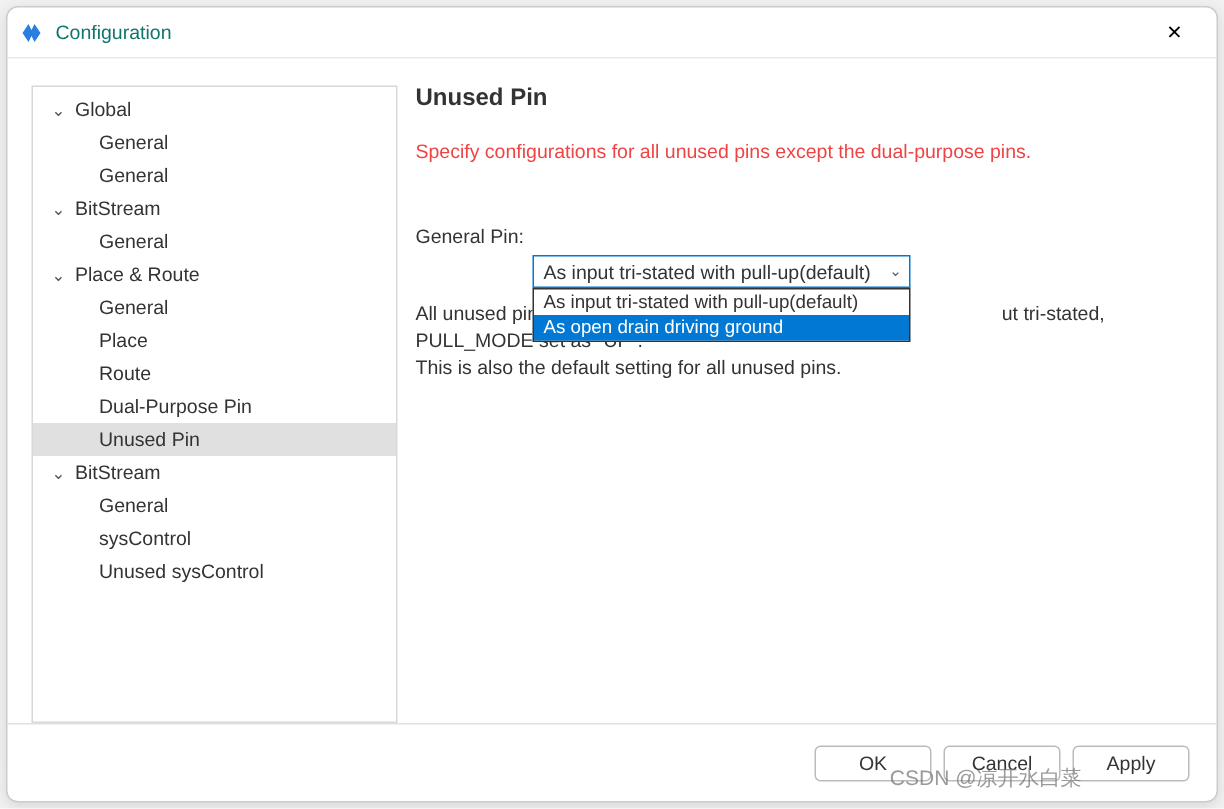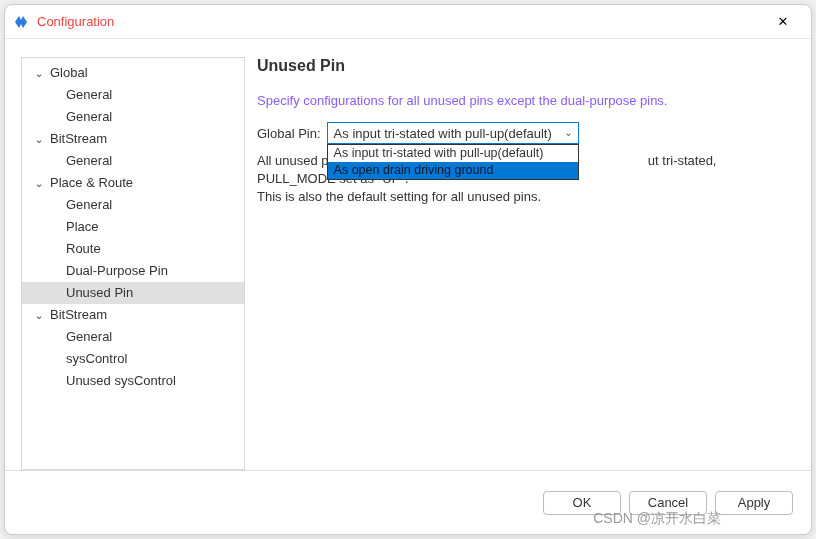--- a/index.html
+++ b/index.html
@@ -1,41 +1,41 @@
 <!DOCTYPE html>
 <html><head>
   <meta charset="utf-8">
   <style>
     * { box-sizing: border-box; margin: 0; padding: 0; font-family: "Segoe UI", Tahoma, sans-serif; font-size: 13px; }
     body { background: #f0f0f0; padding: 4px; }
     .window { width: 808px; height: 531px; background: #fff; border: 1px solid #ccc; border-radius: 8px; display: flex; flex-direction: column; overflow: hidden; box-shadow: 0 2px 8px rgba(0,0,0,0.1); position: relative; }
     .titlebar { height: 34px; display: flex; align-items: center; padding: 0 8px; border-bottom: 1px solid #e8e8e8; }
     .titlebar .icon { width: 16px; height: 16px; margin-right: 8px; display: flex; align-items: center; justify-content: center; }
-    .titlebar .title { flex: 1; color: #ef4444; }
+    .titlebar .title { flex: 1; color: #0f766e; }
     .titlebar .close { width: 40px; height: 28px; display: flex; align-items: center; justify-content: center; cursor: pointer; border-radius: 4px; }
     .content { flex: 1; display: flex; padding: 18px 16px 0 16px; gap: 12px; overflow: hidden; }
-    .tree { width: 224px; border: 1px solid #d8d8d8; background: #fff; padding: 4px 0; overflow: auto; }
+    .tree { width: 244px; border: 1px solid #d8d8d8; background: #fff; padding: 4px 0; overflow: auto; }
     .tree-item { height: 22px; line-height: 22px; cursor: pointer; white-space: nowrap; color: #333; padding-left: 8px; }
     .tree-item.parent { padding-left: 10px; }
     .tree-item.child { padding-left: 44px; }
     .tree-item.selected { background: #e0e0e0; }
     .chev { display: inline-block; width: 14px; text-align: center; margin-right: 4px; color: #555; font-size: 11px; }
     .right { flex: 1; display: flex; flex-direction: column; position: relative; }
     .heading { font-size: 16px; font-weight: 600; color: #333; margin-bottom: 18px; }
-    .desc { color: #8b5cf6; margin-bottom: 14px; }
+    .desc { color: #ef4444; margin-bottom: 14px; }
     .row { display: flex; align-items: center; gap: 6px; margin-bottom: 6px; }
     .label { color: #333; }
-    .select-wrap { position: relative; display: inline-block; }
+    .select-wrap { position: relative; display: inline-block; margin-top: 48px; }
     .select { width: 252px; height: 22px; border: 1px solid #0078d4; background: #fff; padding: 0 20px 0 6px; cursor: pointer; display: flex; align-items: center; color: #333; }
     .select .arrow { position: absolute; right: 6px; top: 5px; font-size: 10px; color: #555; }
     .dropdown { position: absolute; top: 22px; left: 0; width: 252px; border: 1px solid #333; background: #fff; z-index: 10; }
     .dropdown-item { height: 17px; line-height: 17px; padding: 0 6px; cursor: pointer; color: #333; font-size: 12.5px; }
-    .dropdown-item.highlight { background: #0078d4; color: #0f172a; }
+    .dropdown-item.highlight { background: #0078d4; color: #ffffff; }
     .body-text { color: #333; line-height: 1.4; margin-top: 2px; }
-    .footer { height: 64px; border-top: 1px solid #e0e0e0; display: flex; align-items: center; justify-content: flex-end; padding: 0 18px; gap: 8px; }
+    .footer { height: 52px; border-top: 1px solid #e0e0e0; display: flex; align-items: center; justify-content: flex-end; padding: 0 18px; gap: 8px; }
     .btn { min-width: 78px; height: 24px; border: 1px solid #bbb; background: #fff; border-radius: 4px; cursor: pointer; padding: 0 12px; color: #333; }
     .watermark { position: absolute; bottom: 6px; right: 90px; color: rgba(120,120,120,0.75); font-size: 14px; pointer-events: none; }
   </style>
 </head>
 <body>
 
 <div class="window">
   <div class="titlebar">
     <span class="icon">
       <svg width="16" height="16" viewBox="0 0 16 16">
@@ -65,21 +65,21 @@
         <div class="tree-item child"><span>General</span></div>
         <div class="tree-item child"><span>sysControl</span></div>
         <div class="tree-item child"><span>Unused sysControl</span></div>
       </div>
 
     <div class="right">
       <div class="heading">Unused Pin</div>
       <div class="desc">Specify configurations for all unused pins except the dual-purpose pins.</div>
 
       <div class="row">
-        <span class="label">Global Pin:</span>
+        <span class="label">General Pin:</span>
         <div class="select-wrap">
           <div class="select">
             <span>As input tri-stated with pull-up(default)</span>
             <span class="arrow">⌄</span>
           </div>
           <div class="dropdown" id="dropdown">
               <div class="dropdown-item">As input tri-stated with pull-up(default)</div>
               <div class="dropdown-item highlight">As open drain driving ground</div>
             </div>
         </div>

